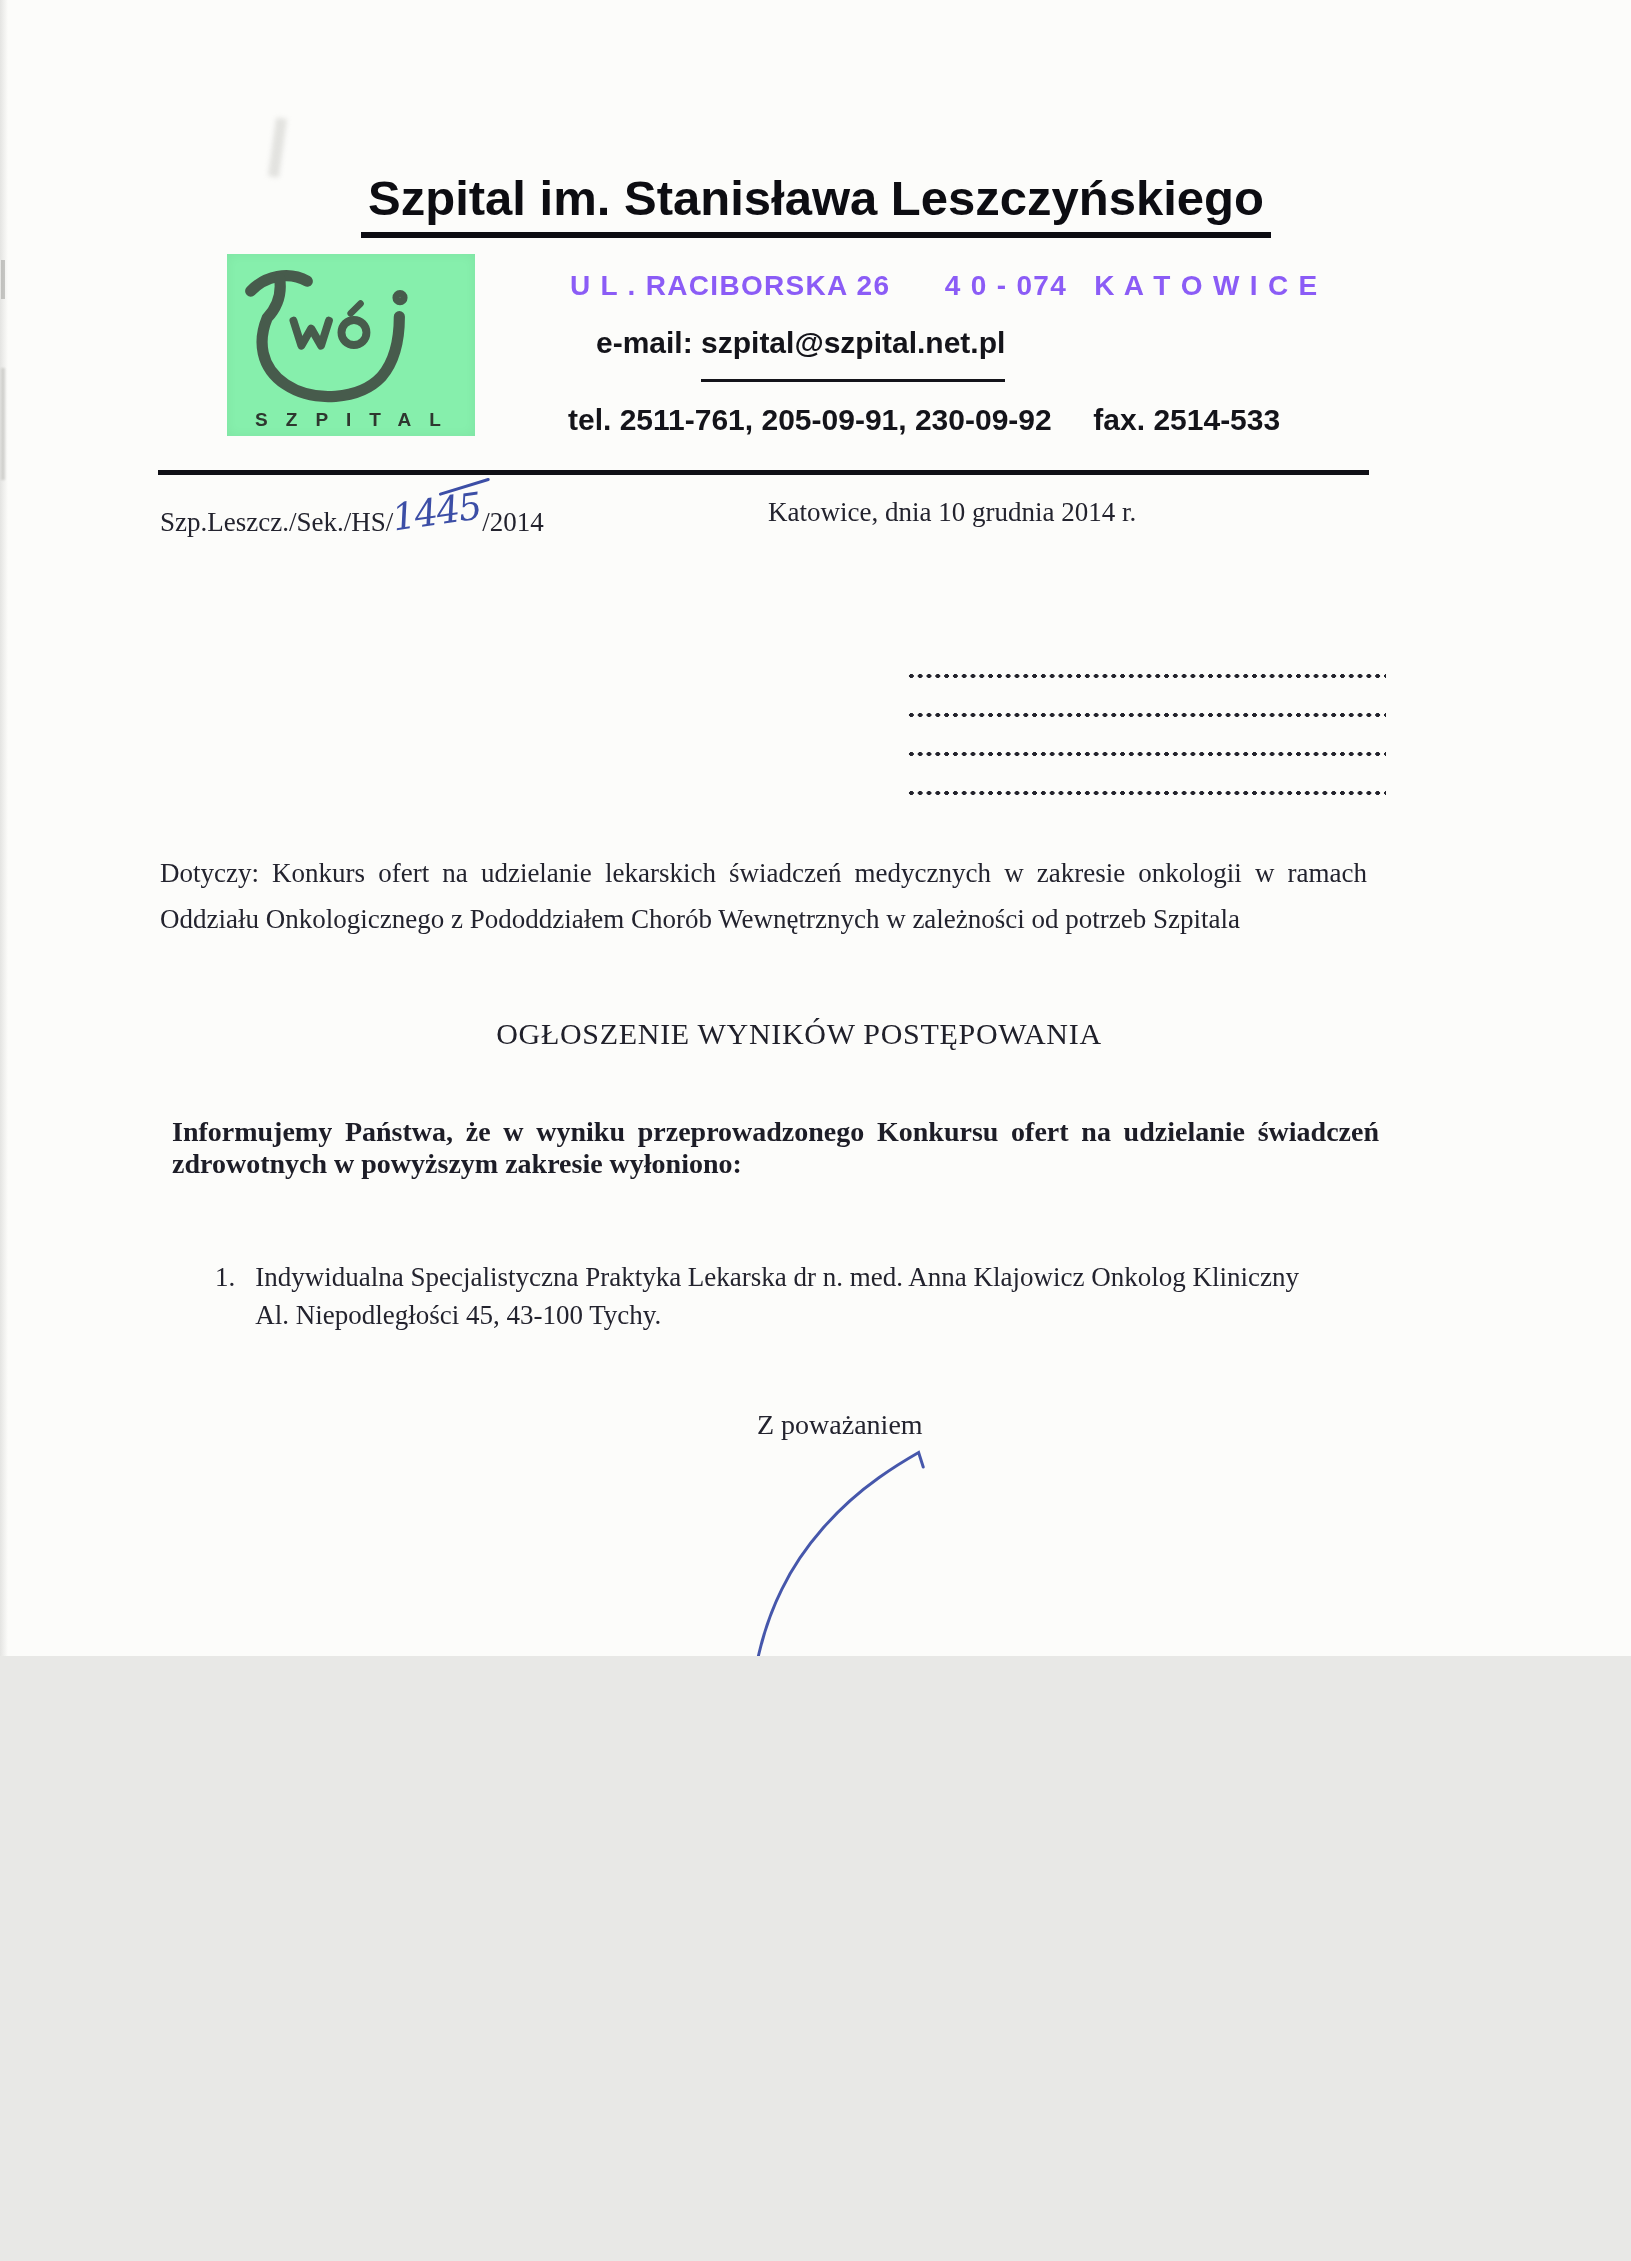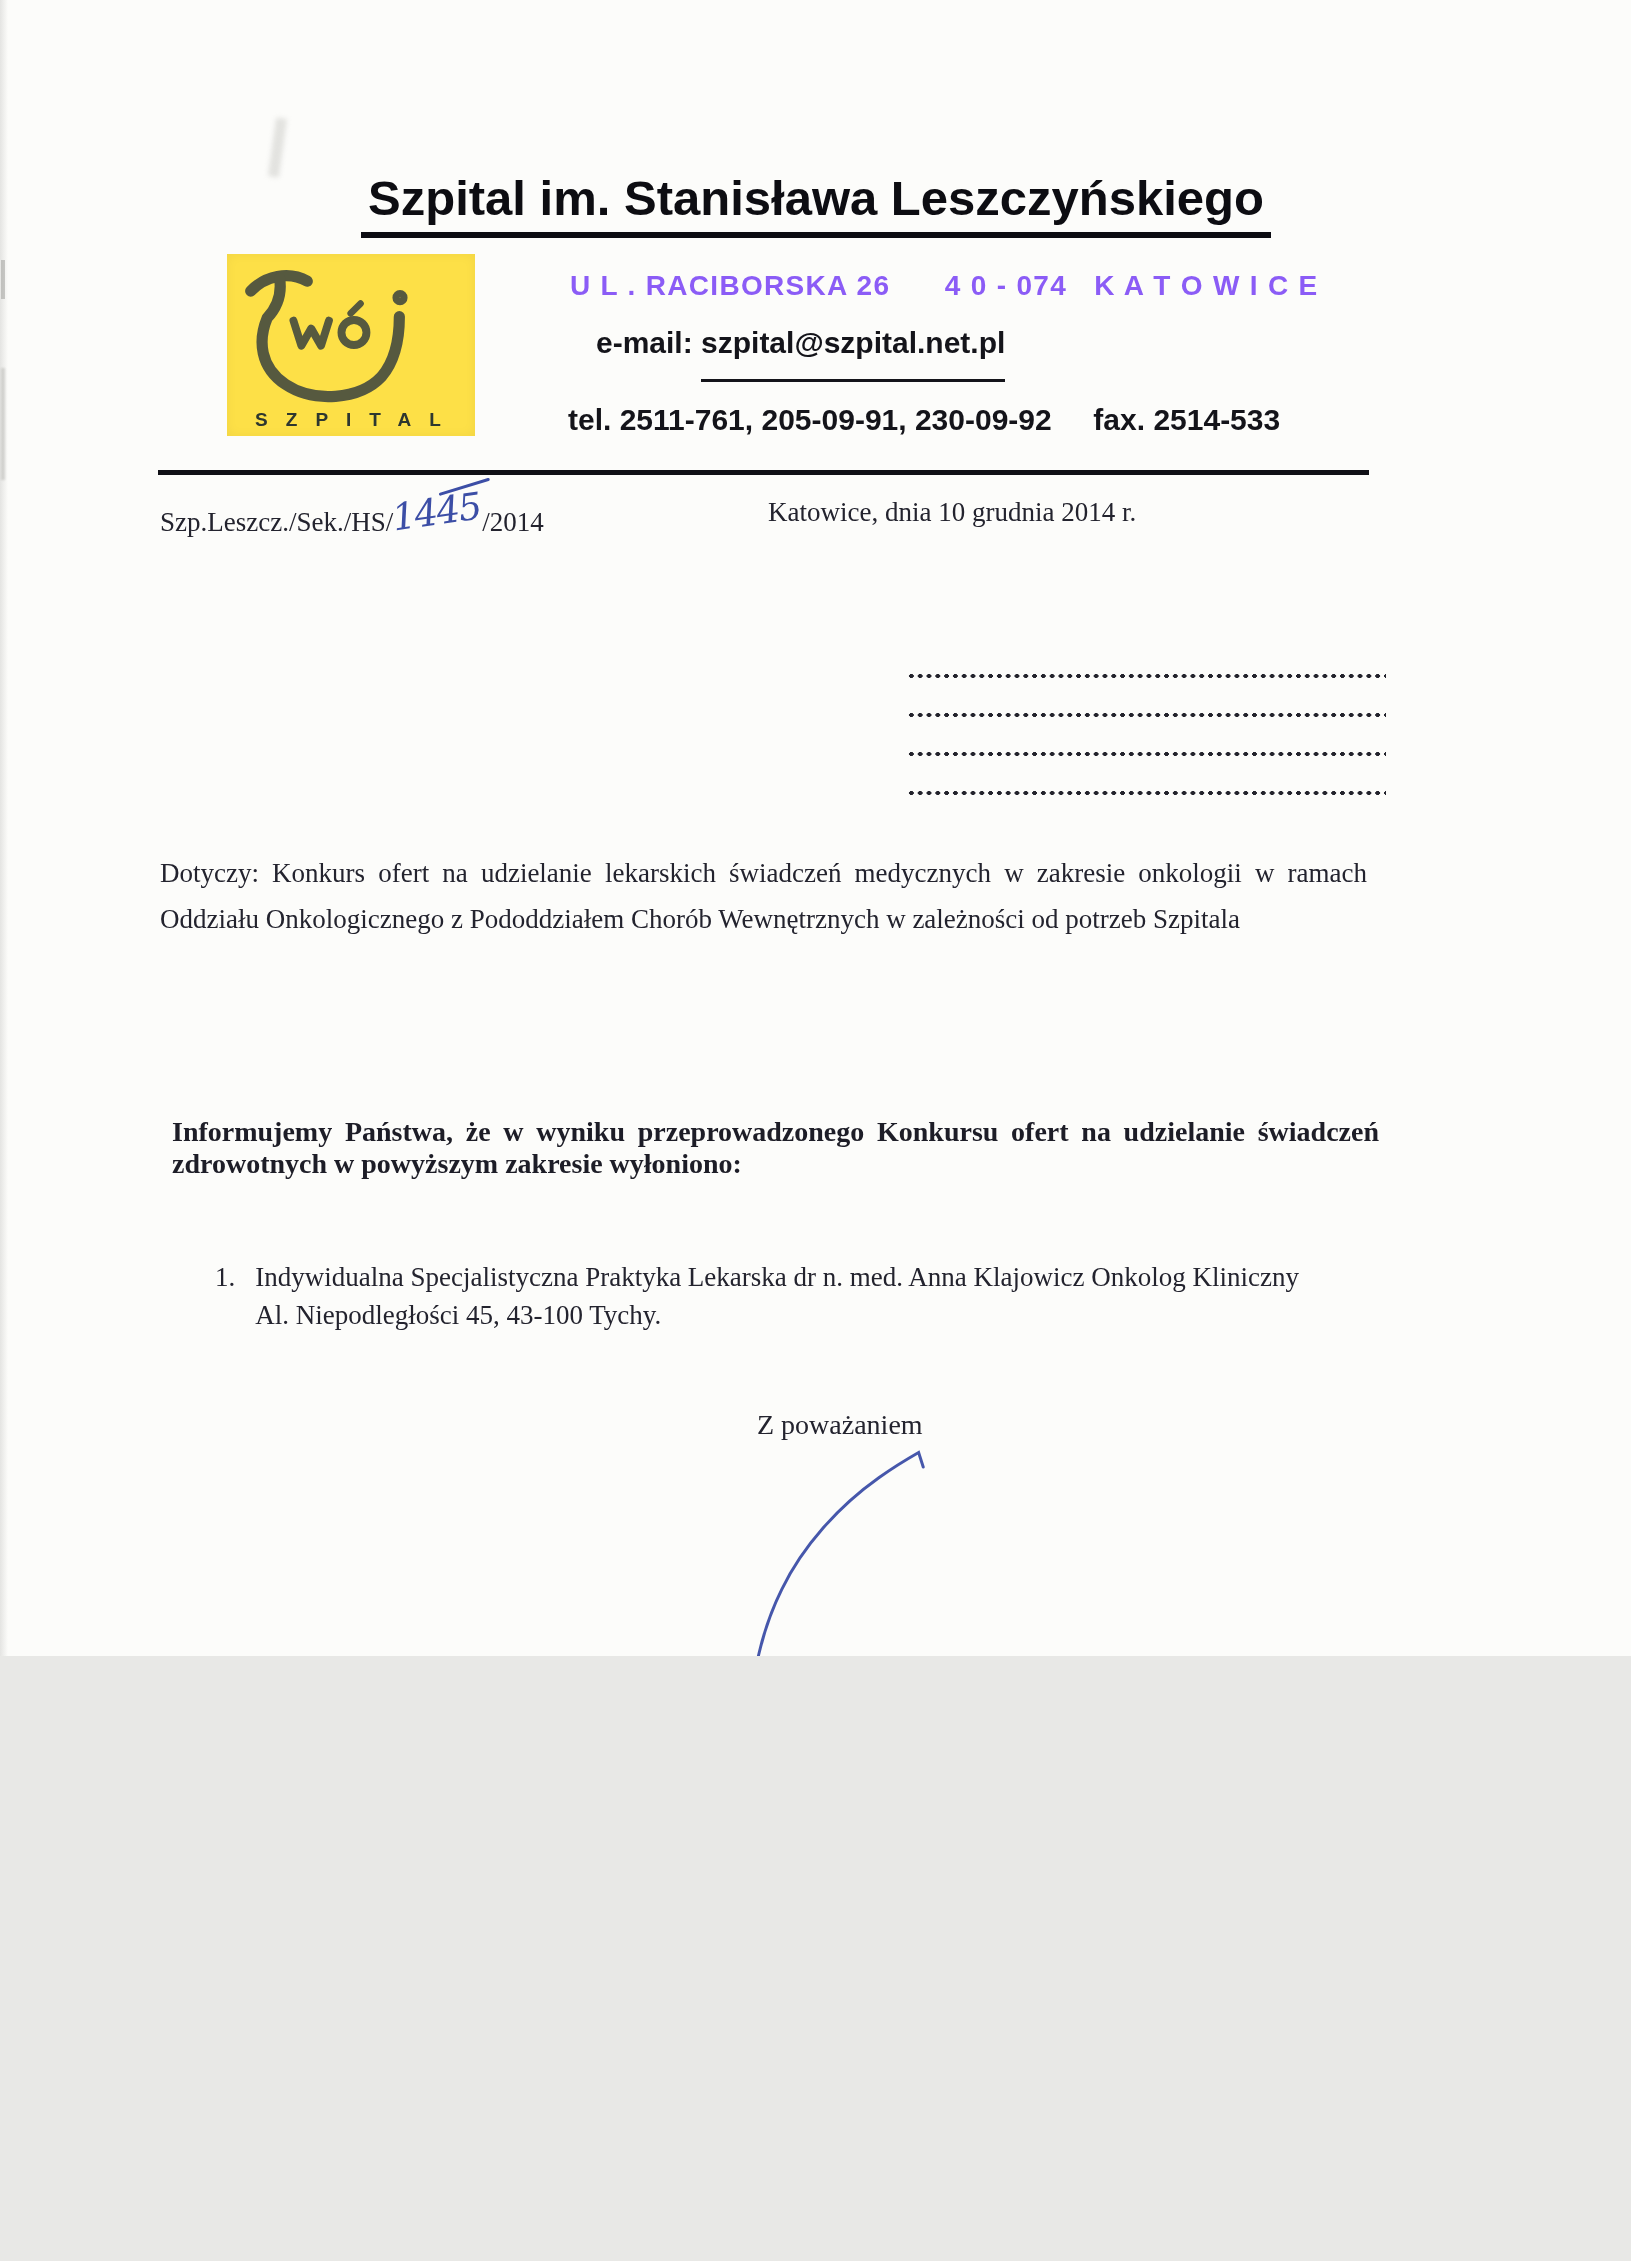--- a/index.html
+++ b/index.html
@@ -9,21 +9,21 @@
   }
   
   .title-wrap{position:absolute;top:170px;left:0;width:1632px;text-align:center;}
   .title{
     display:inline-block;font-family:"Liberation Sans",sans-serif;font-weight:bold;
     font-size:49px;color:#0d0d12;letter-spacing:0px;
     border-bottom:6px solid #0c0c12;padding:0 6.6px 6px 6.6px;
   }
   .logo{
     position:absolute;left:227px;top:254px;width:248px;height:182px;
-    background:#fde047;box-shadow:inset 0 0 12px rgba(0,0,0,.05);
+    background:#86efac;box-shadow:inset 0 0 12px rgba(0,0,0,.05);
   }
   .logo svg{position:absolute;left:0;top:0;}
   .logo-caption{
     position:absolute;left:0;bottom:5.3px;width:100%;text-align:center;
     font-family:"Liberation Sans",sans-serif;font-weight:bold;font-size:19px;
     letter-spacing:18px;padding-left:12px;box-sizing:border-box;color:#2e372f;
   }
   .sr{position:absolute;width:0.7px;height:0.7px;overflow:hidden;clip:rect(0 0 0 0);}
   .addr-line1{
     position:absolute;left:570px;top:270px;font-family:"Liberation Sans",sans-serif;
@@ -141,20 +141,21 @@
 
   <div class="dotted-block">
     <div class="dotted-line"></div>
     <div class="dotted-line"></div>
     <div class="dotted-line"></div>
     <div class="dotted-line"></div>
   </div>
 
   <p class="dotyczy">Dotyczy: Konkurs ofert na udzielanie lekarskich świadczeń medycznych w zakresie onkologii w ramach Oddziału Onkologicznego z Pododdziałem Chorób Wewnętrznych w zależności od potrzeb Szpitala</p>
 
+  <div class="heading">OGŁOSZENIE WYNIKÓW POSTĘPOWANIA</div>
 
   <p class="announcement">Informujemy Państwa, że w wyniku przeprowadzonego Konkursu ofert na udzielanie świadczeń zdrowotnych w powyższym zakresie wyłoniono:</p>
 
   <div class="list-item">
     <span class="num">1.</span>
     <span class="txt">Indywidualna Specjalistyczna Praktyka Lekarska dr n. med. Anna Klajowicz Onkolog Kliniczny Al. Niepodległości 45, 43-100 Tychy.</span>
   </div>
 
   <div class="closing">Z poważaniem</div>
 

